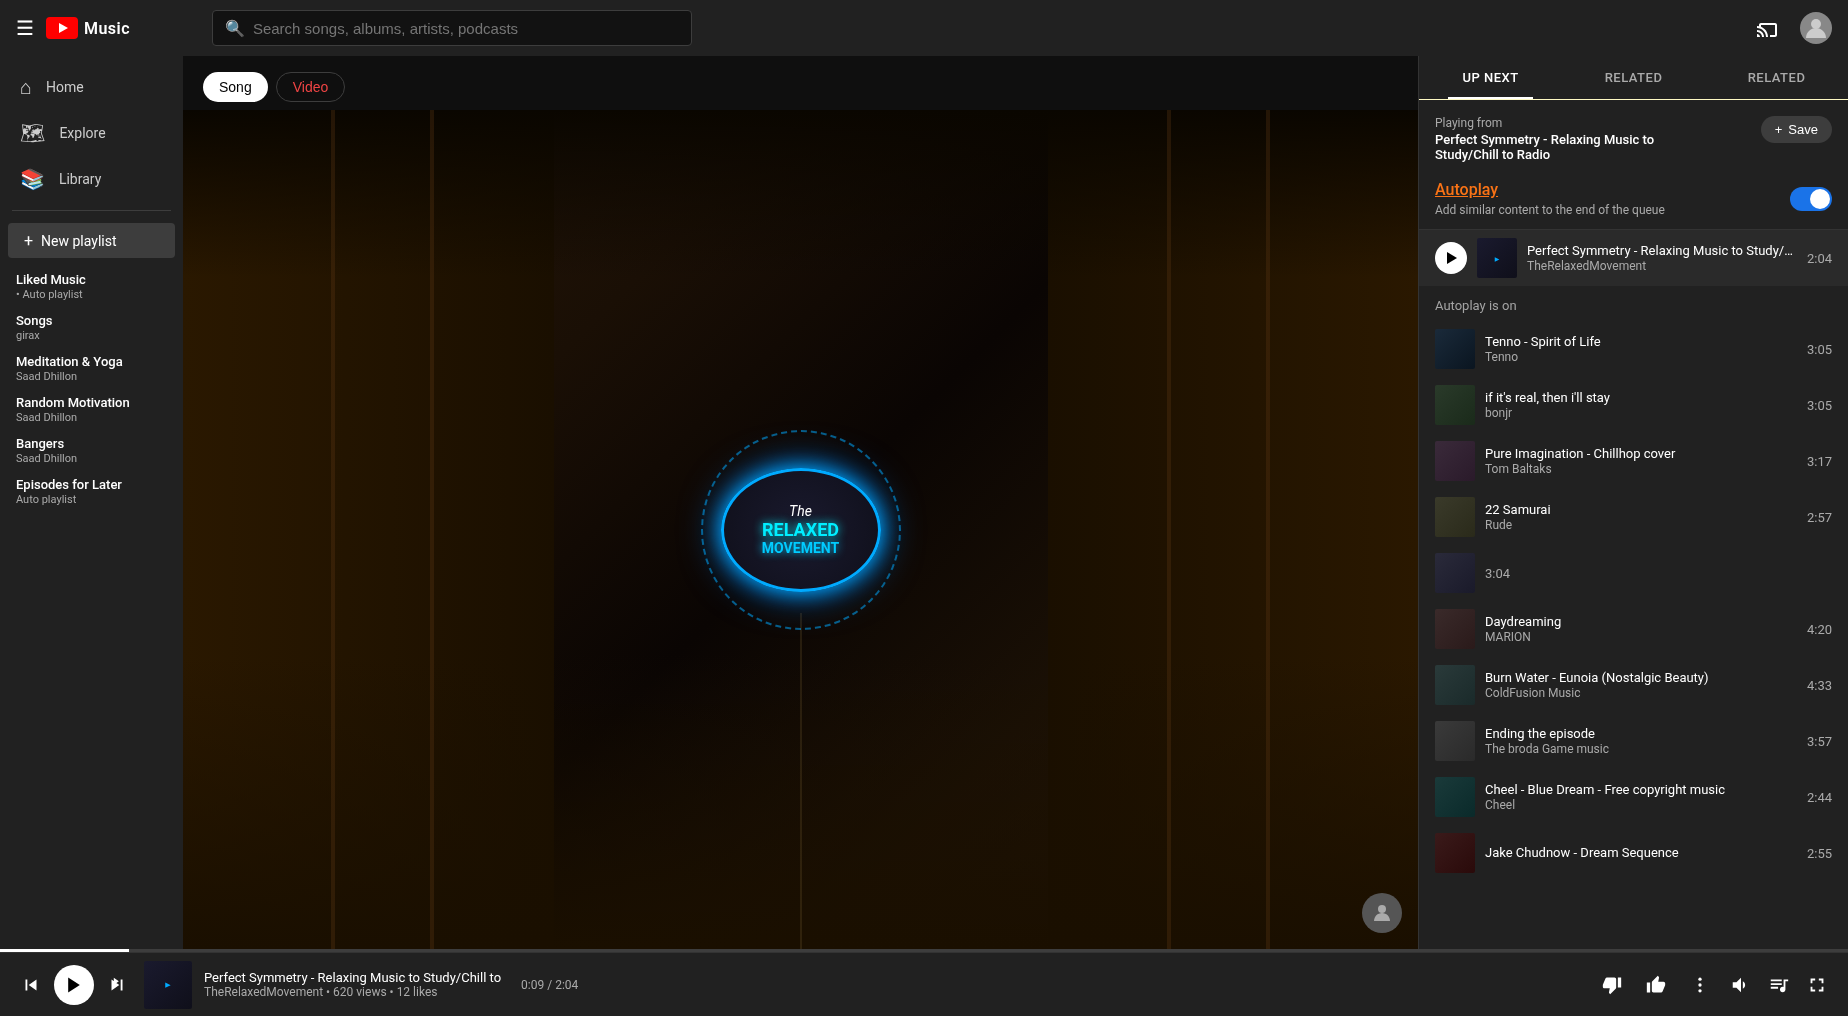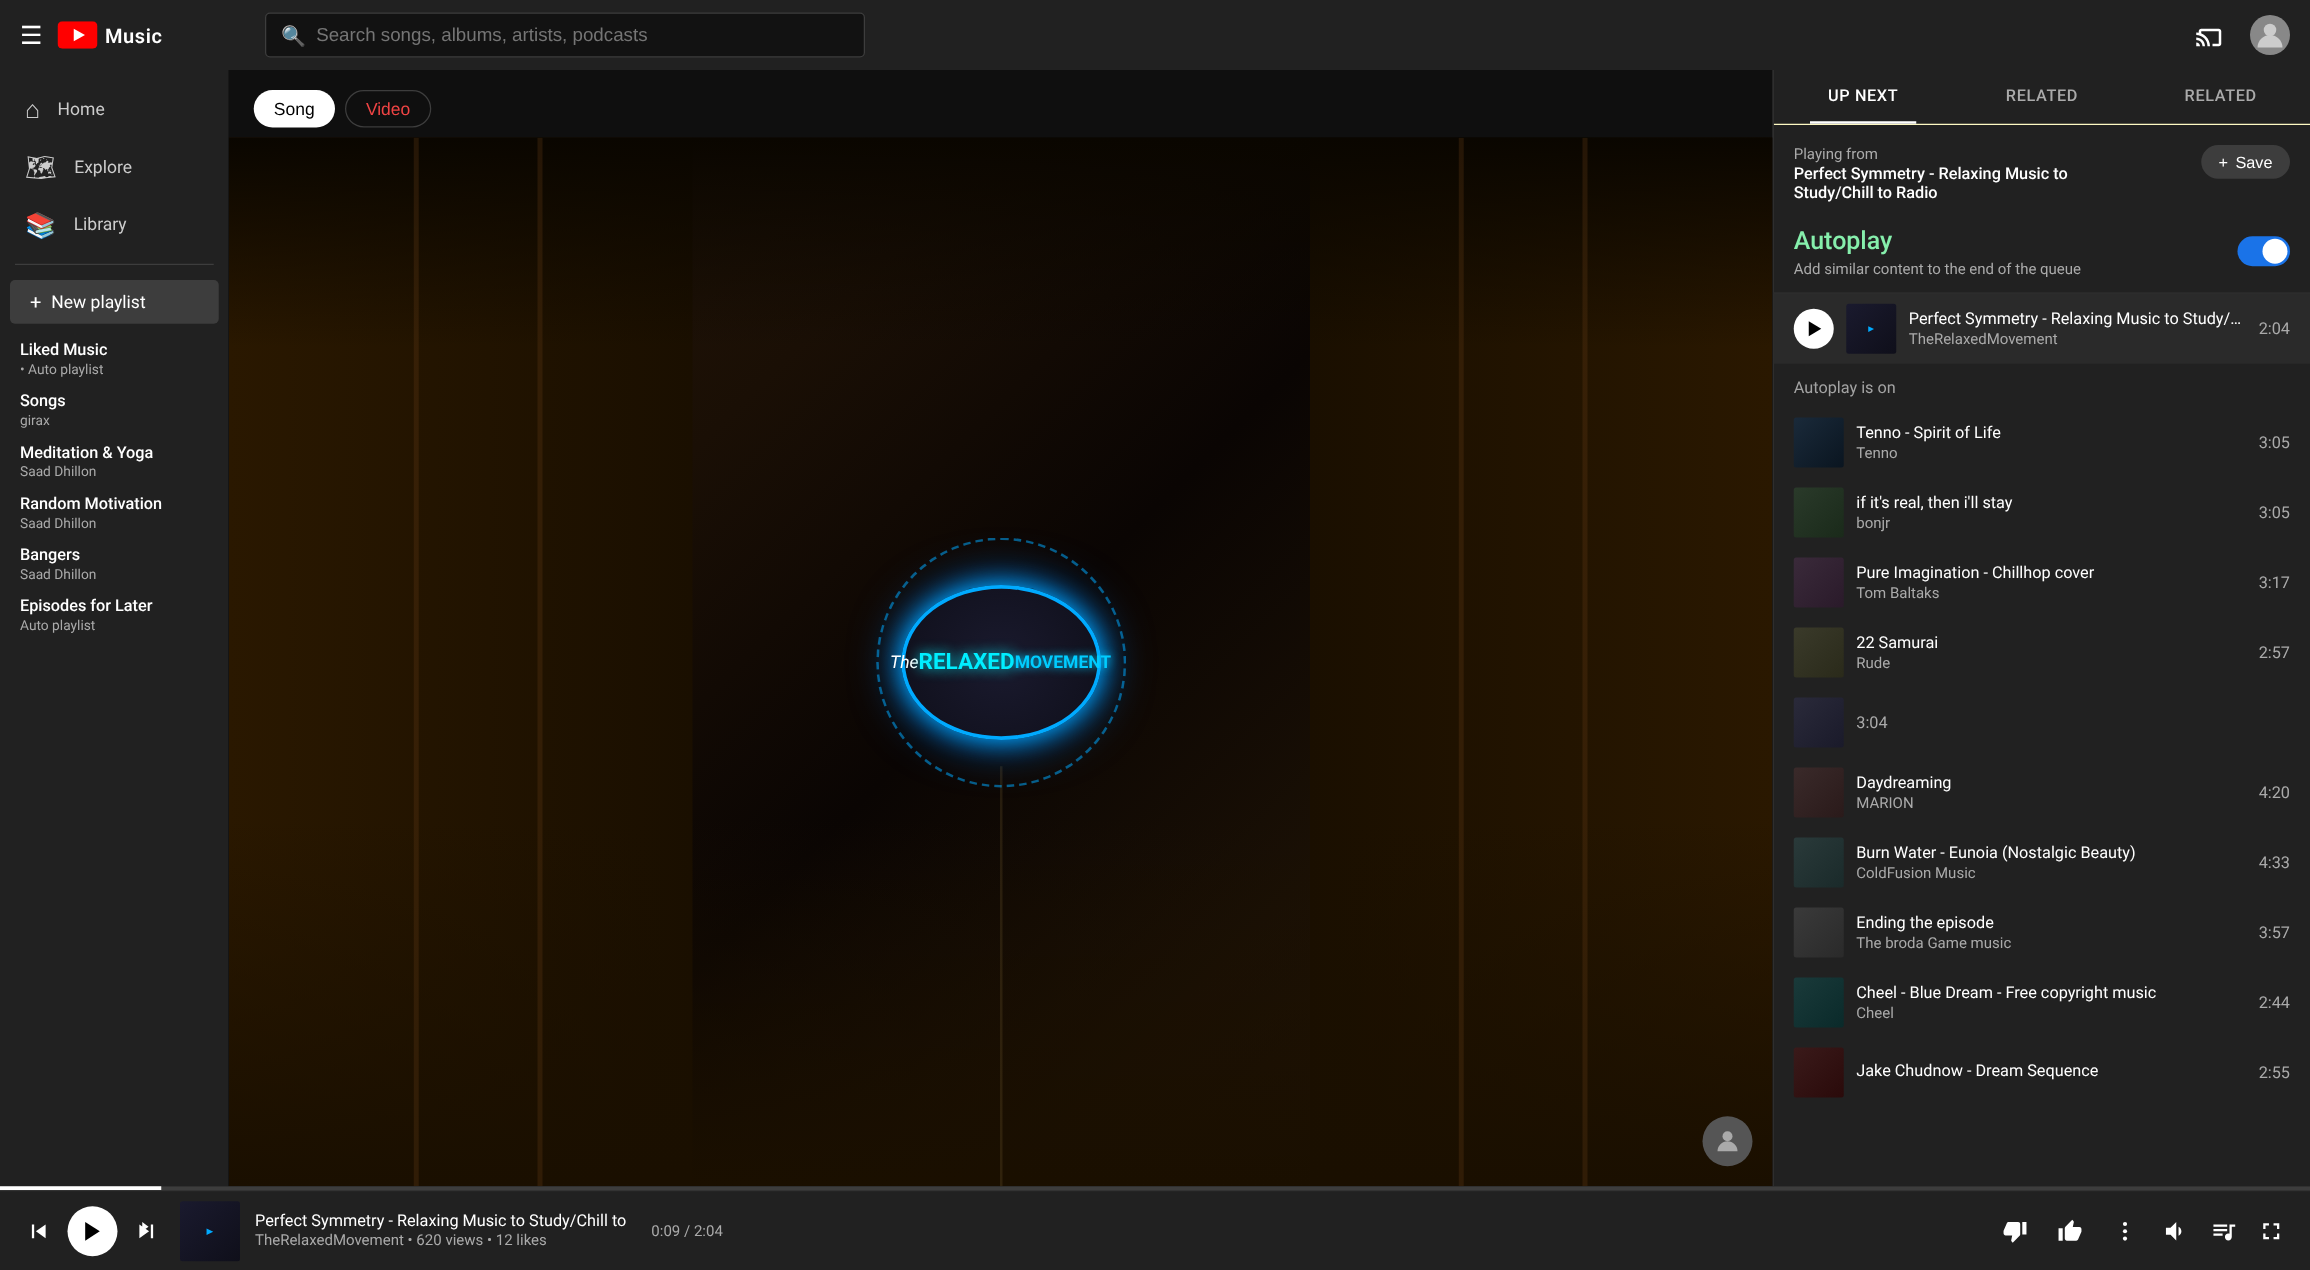--- a/index.html
+++ b/index.html
@@ -218,21 +218,21 @@
       justify-content: center;
     }
     .logo-circle {
       width: 160px;
       height: 124px;
       border-radius: 50%;
       background: radial-gradient(circle, #1a1a2e 0%, #0f0f1a 100%);
       border: 3px solid #00aaff;
       box-shadow: 0 0 20px #00aaff, 0 0 40px #0066cc;
       display: flex;
-      flex-direction: row;
+      flex-direction: column;
       align-items: center;
       justify-content: center;
       text-align: center;
     }
     .logo-circle .the {
       font-size: 14px;
       color: #fff;
       font-style: italic;
     }
     .logo-circle .relaxed {
@@ -363,23 +363,24 @@
     .autoplay-row {
       display: flex;
       align-items: center;
       justify-content: space-between;
       padding: 8px 16px 12px;
       border-bottom: 1px solid #333;
       flex-shrink: 0;
     }
     .autoplay-info {}
     .autoplay-title {
-      font-size: 20px;
-      color: #86efac;
+      font-size: 16px;
+      color: #f97316;
       font-weight: 500;
+      text-decoration: underline;
     }
     .autoplay-sub {
       font-size: 12px;
       color: #aaa;
       margin-top: 4px;
     }
     .toggle {
       width: 42px;
       height: 24px;
       border-radius: 12px;

